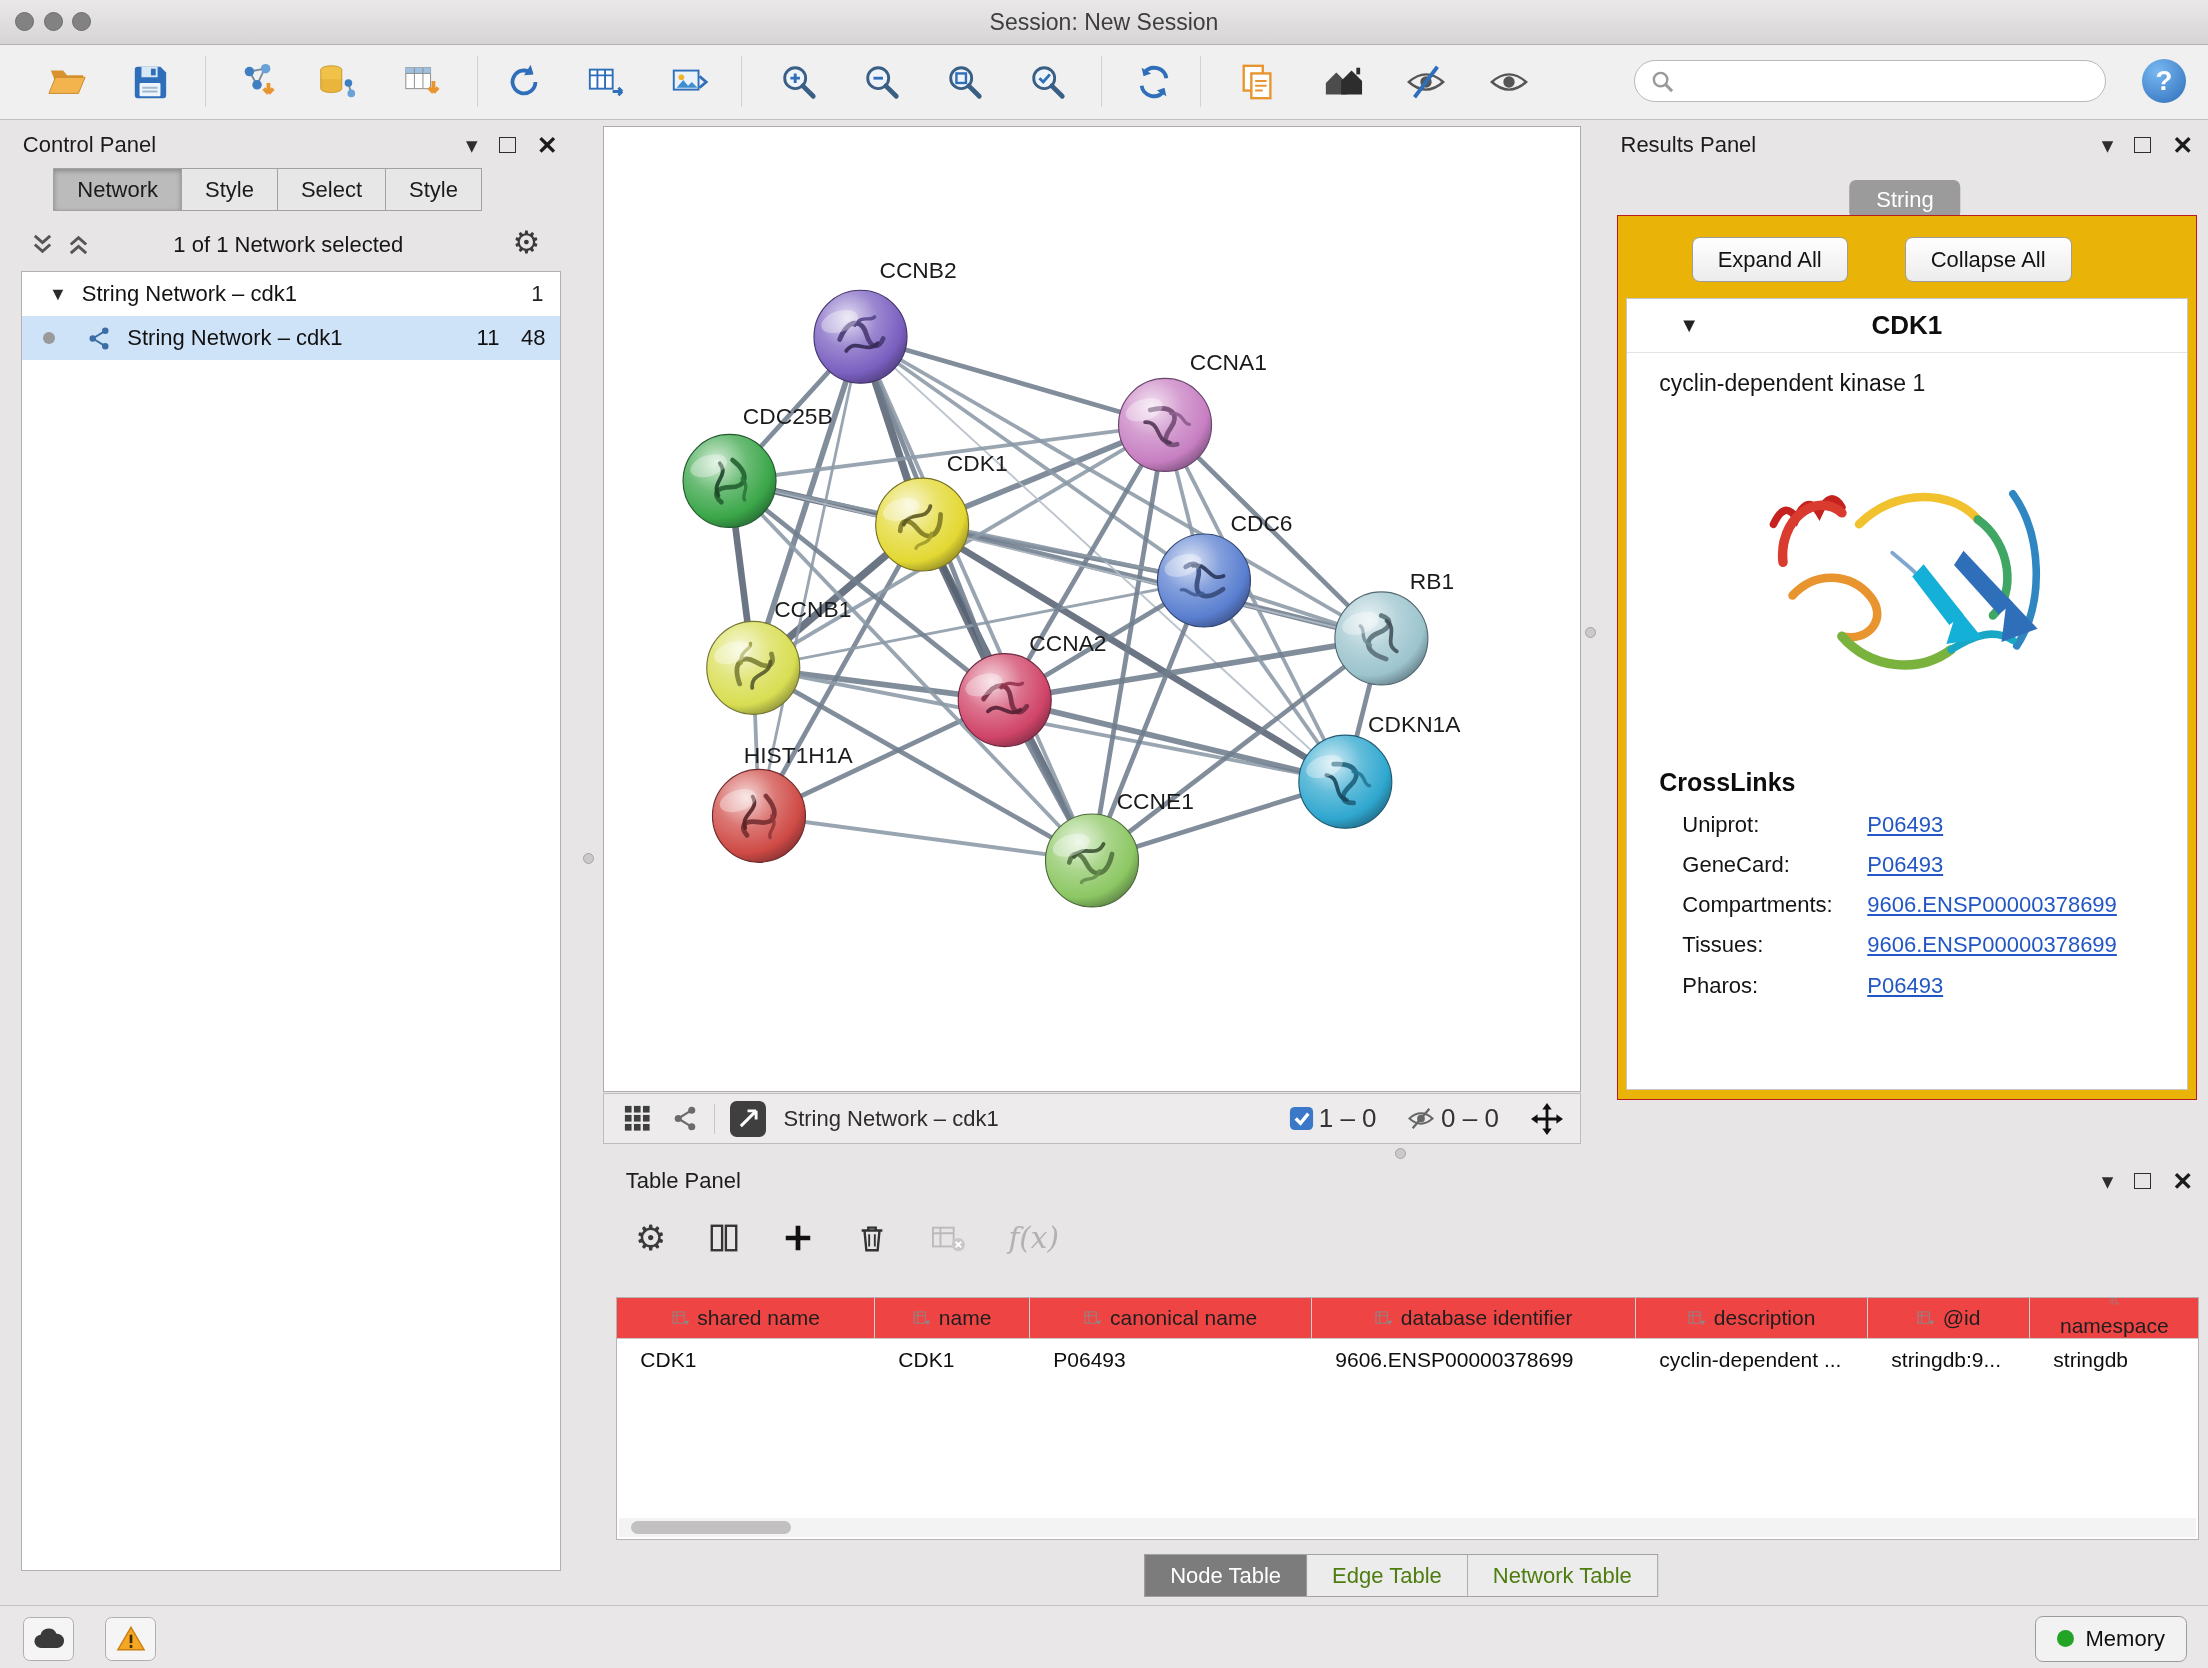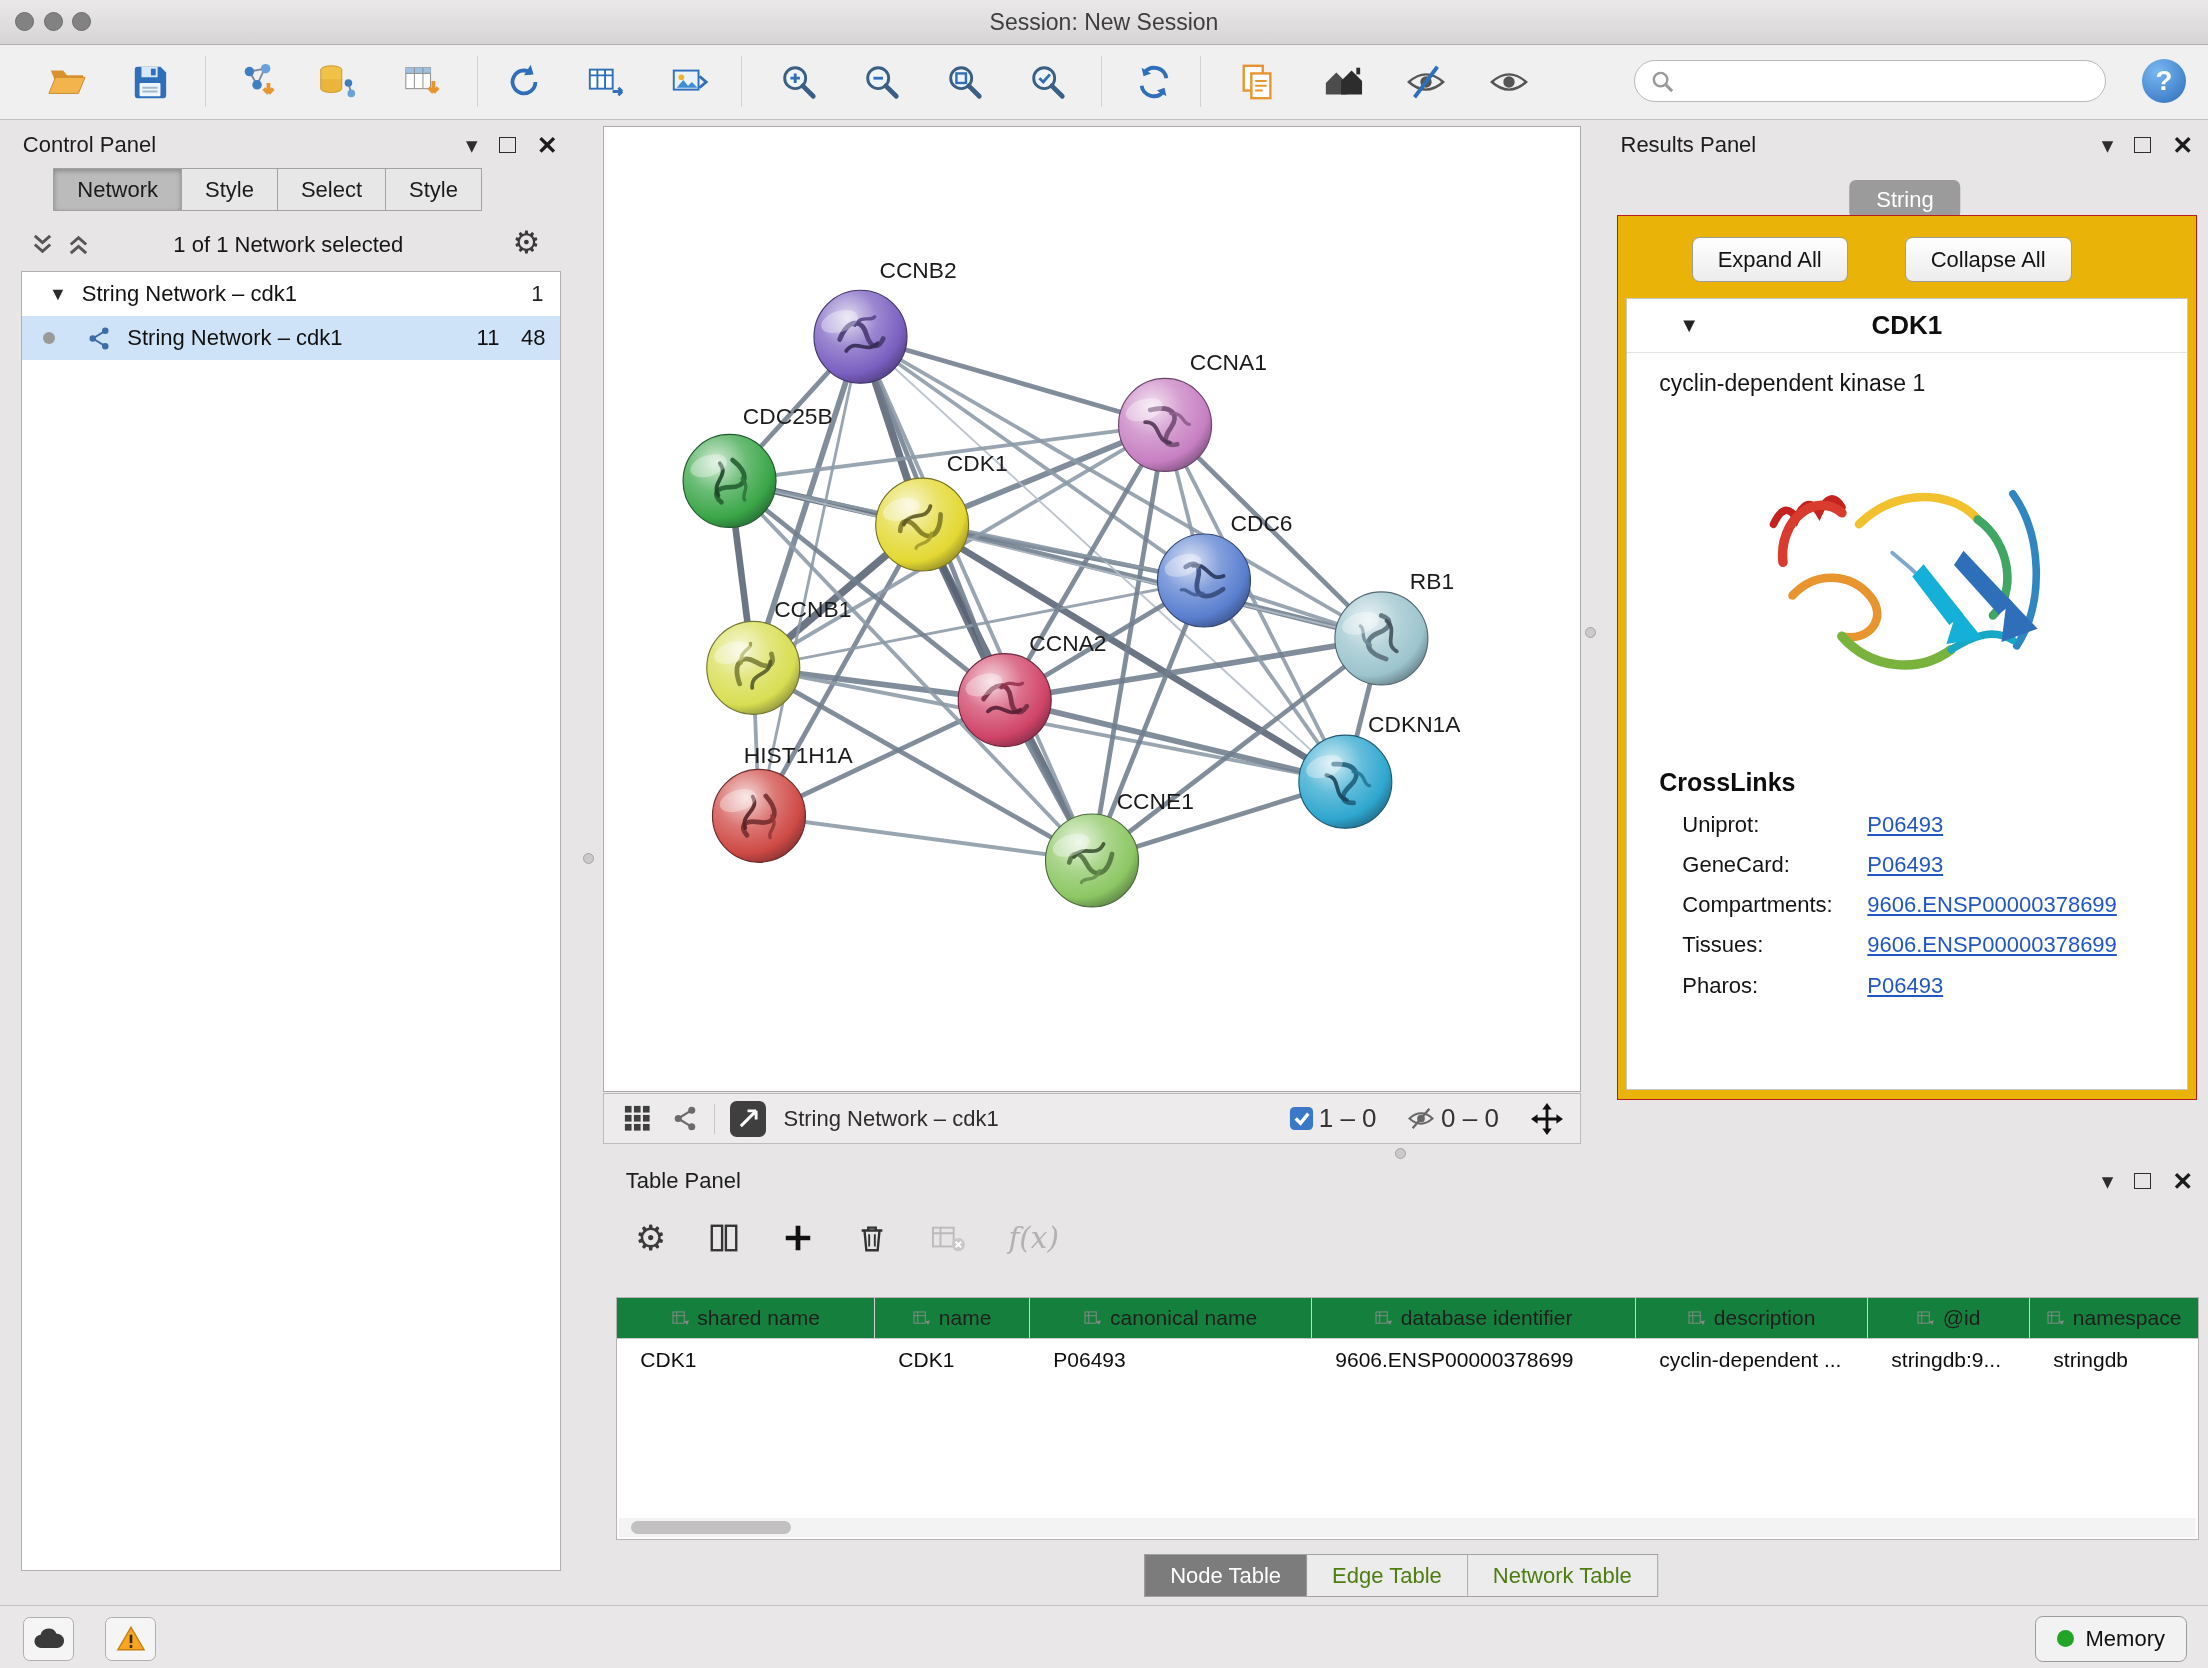--- a/index.html
+++ b/index.html
@@ -94,21 +94,21 @@
   .xrow{display:flex;margin:14.3px 0 0 55px;font-size:22px;align-items:baseline;}
   .xlabel{width:185px;color:#141414;}
   .xvalue{color:#2256c4;text-decoration:underline;}
 
   
   .tpanel{position:absolute;left:603px;top:1162px;width:1596px;height:439px;}
   .tp-toolbar{position:absolute;left:32px;top:48px;height:55px;display:flex;align-items:center;gap:42px;}
   .fx{font-family:"DejaVu Serif",serif;font-style:italic;font-size:29.5px;color:#b3b1b1;}
   .tbl{position:absolute;left:13.3px;top:135px;right:0;height:243px;background:#fff;
     border:1px solid #b5b3b3;overflow:hidden;box-sizing:border-box;}
-  .thead{display:flex;height:40px;background:#15803d;border-bottom:1px solid #cac8c8;}
+  .thead{display:flex;height:40px;background:#ef4444;border-bottom:1px solid #cac8c8;}
   .th{box-sizing:border-box;border-right:1px solid #d2d0d0;display:flex;align-items:center;
     justify-content:center;gap:8.6px;font-size:21px;color:#1e1e1e;flex:0 0 auto;overflow:hidden;white-space:nowrap;}
   .trowd{display:flex;height:40px;}
   .td{box-sizing:border-box;padding:8.6px 5.7px 0 23px;font-size:21px;color:#0e0e0e;flex:0 0 auto;
     overflow:hidden;white-space:nowrap;}
   .hscroll{position:absolute;left:1.9px;right:1.9px;bottom:1.9px;height:19px;background:#f4f3f3;}
   .hthumb{position:absolute;left:11.4px;top:2.9px;width:160px;height:13.3px;background:#c2c0c0;border-radius:6.7px;}
   .tbl-tabs{position:absolute;left:50%;transform:translateX(-50%);top:392px;display:flex;}
   .ttab{font-size:22px;padding:7.6px 25px;border:1px solid #a3a1a1;border-left:none;background:#ececec;color:#4d7c0f;}
   .ttab:first-child{border-left:1px solid #a3a1a1;}
@@ -772,21 +772,21 @@
           <span>description</span>
         </div>
         <div class="th" style="width: 162px;">
           <svg width="17" height="15" viewBox="0 0 18 16">
             <rect x="1" y="1" width="12" height="12" fill="none" stroke="#8a8a8a"></rect>
             <path d="M1 5h12M5 1v12" stroke="#8a8a8a"></path>
             <path d="M13 11l3 4 2-5z" fill="#8a8a8a"></path>
           </svg>
           <span>@id</span>
         </div>
-        <div class="th" style="width: 169px;">
+        <div class="th" style="width: 169px; flex-direction: column;">
           <svg width="17" height="15" viewBox="0 0 18 16">
             <rect x="1" y="1" width="12" height="12" fill="none" stroke="#8a8a8a"></rect>
             <path d="M1 5h12M5 1v12" stroke="#8a8a8a"></path>
             <path d="M13 11l3 4 2-5z" fill="#8a8a8a"></path>
           </svg>
           <span>namespace</span>
         </div>
       </div>
     <div id="tbl-body">
         <div class="trowd">

